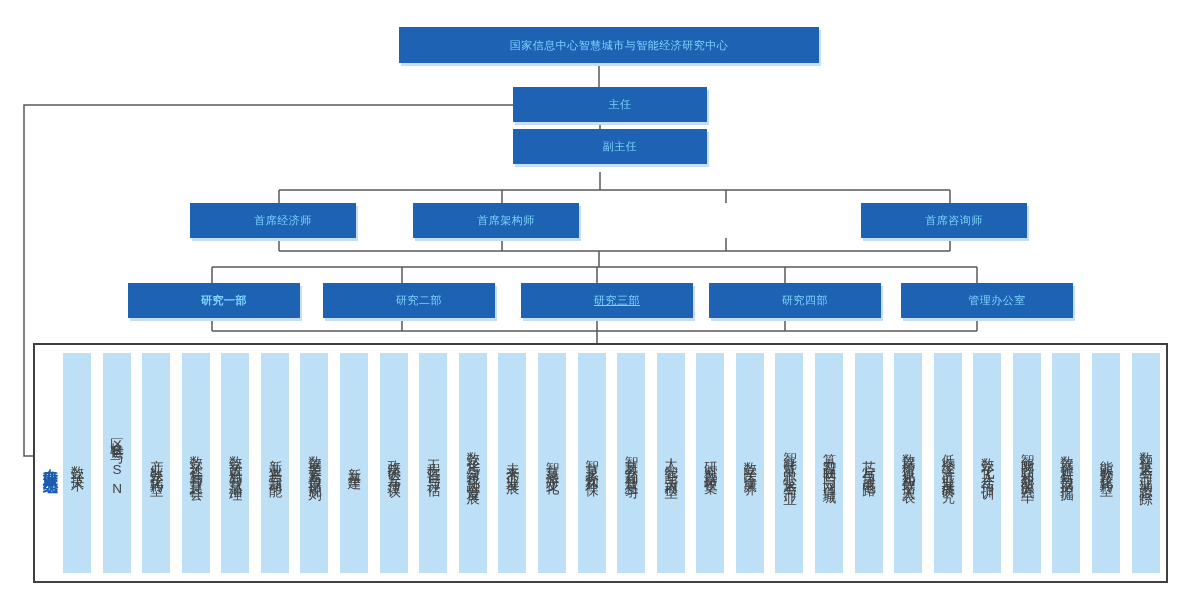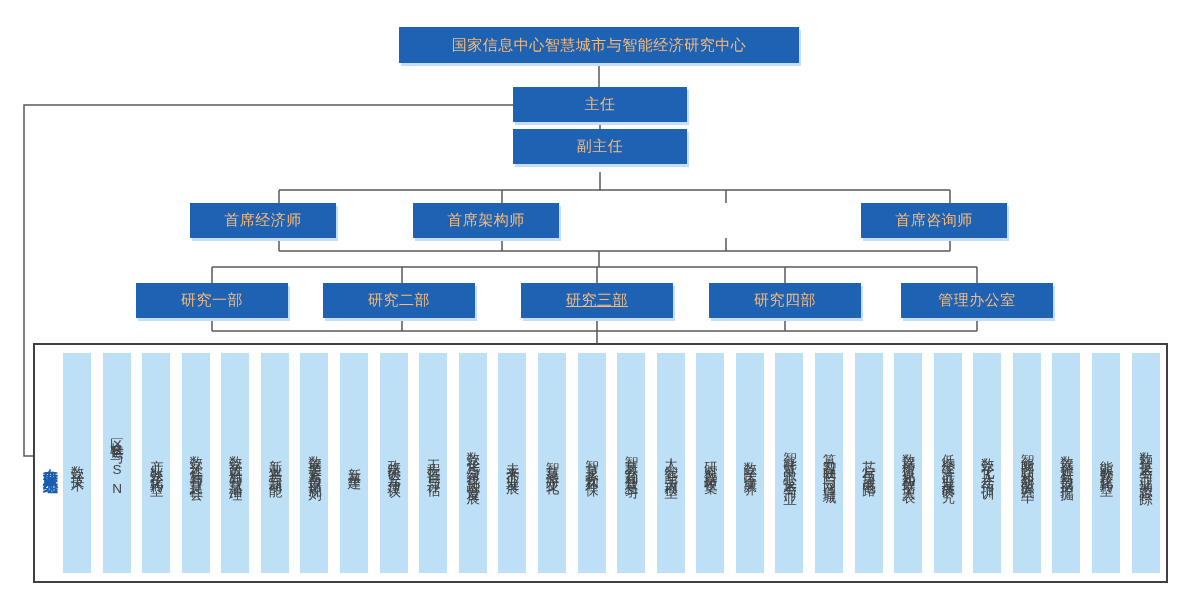--- a/index.html
+++ b/index.html
@@ -13,39 +13,40 @@
   }
   .connectors {
     position: absolute;
     left: 0; top: 0;
     width: 1191px; height: 608px;
     pointer-events: none;
   }
   .node {
     position: absolute;
     background: #1E62B4;
-    color: #fdba74;
+    color: #7dd3fc;
     display: flex;
     align-items: center;
     justify-content: center;
-    font-size: 15px;
+    font-size: 11px;
     letter-spacing: 0.5px;
     box-shadow: 2px 3px 0 #c5def4;
     white-space: nowrap;
+    padding-left: 20px;
   }
   .node-root    { left: 399px; top: 27px;  width: 400px; height: 36px; }
   .node-l1      { left: 513px; top: 87px;  width: 174px; height: 35px; }
   .node-l2      { left: 513px; top: 129px; width: 174px; height: 35px; }
   .node-chief   { top: 203px; width: 146px; height: 35px; }
   .chief-0 { left: 190px; }
   .chief-1 { left: 413px; }
   .chief-2 { left: 637px; }
   .chief-3 { left: 861px; }
   .node-dept    { top: 283px; width: 152px; height: 35px; }
-  .dept-0 { left: 136px; }
+  .dept-0 { left: 128px; font-weight: bold; }
   .dept-1 { left: 323px; }
   .dept-2 { left: 521px; text-decoration: underline; }
   .dept-3 { left: 709px; }
   .dept-4 { left: 901px; }
   .group-box {
     position: absolute;
     left: 33px; top: 343px;
     width: 1135px; height: 240px;
     border: 2px solid #404040;
     box-sizing: border-box;

